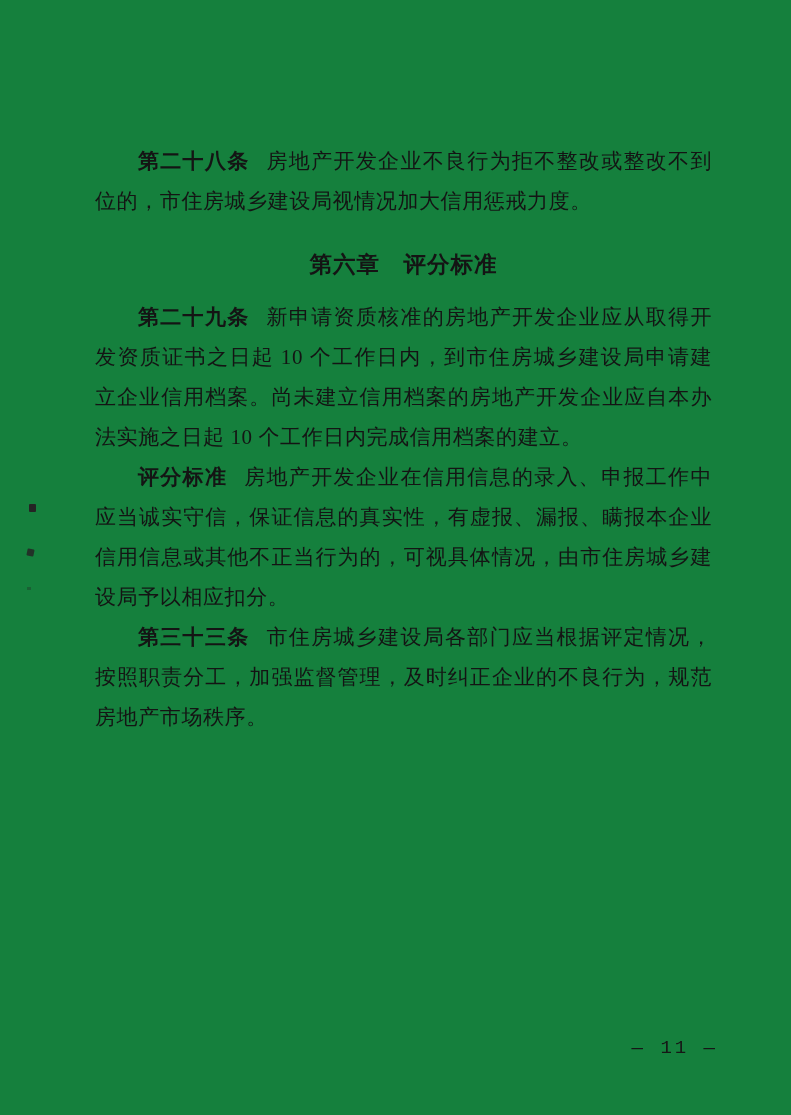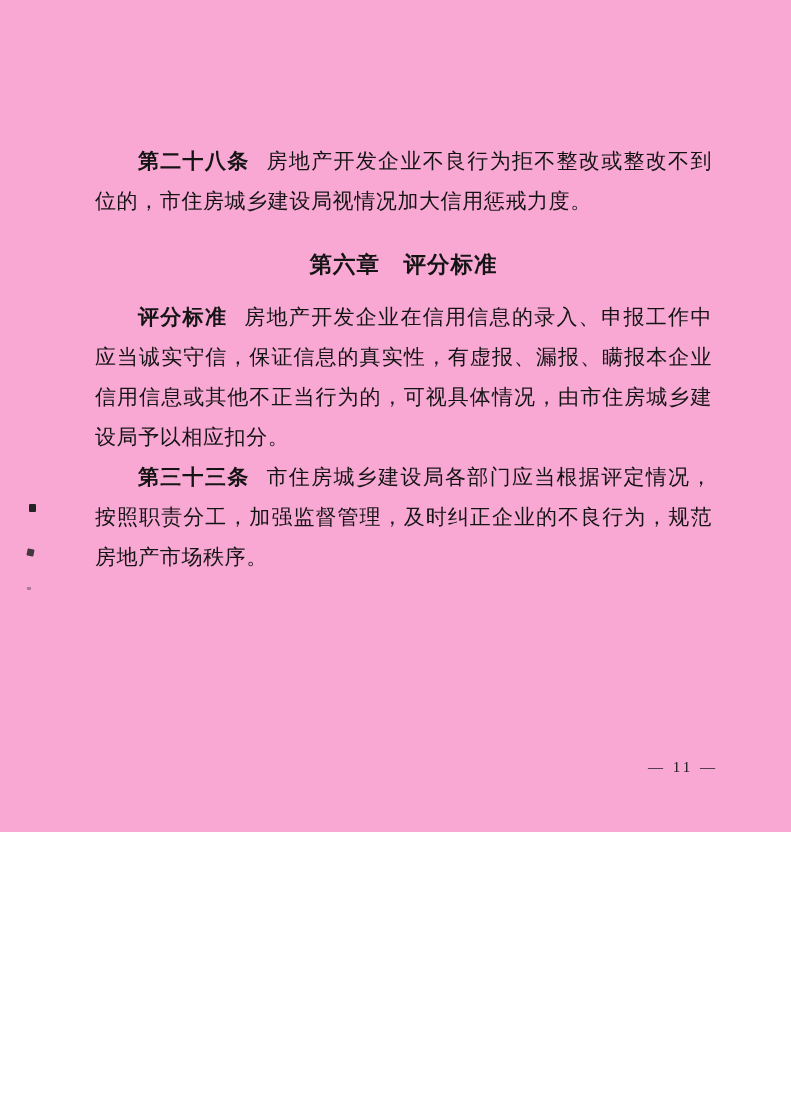--- a/index.html
+++ b/index.html
@@ -3,22 +3,22 @@
 <meta charset="utf-8">
 <style>
   html, body {
     margin: 0;
     padding: 0;
     background: #ffffff;
   }
   .doc-page {
     position: relative;
     width: 791px;
-    height: 832px;
-    background: #f9a8d4;
+    height: 1115px;
+    background: #15803d;
     overflow: hidden;
     font-family: "Liberation Serif", serif;
     color: #141414;
   }
   .content {
     position: absolute;
     left: 95px;
     top: 141px;
     width: 617px;
   }
@@ -42,24 +42,24 @@
     line-height: 40px;
     text-align: center;
     text-indent: 0;
     letter-spacing: 1px;
     margin: 24px 0 12px 0;
   }
   .page-number {
     position: absolute;
     right: 73px;
     bottom: 56px;
-    font-size: 15px;
+    font-size: 19px;
     letter-spacing: 3px;
     color: #161616;
-    font-family: Liberation Serif, serif;
+    font-family: Liberation Mono, monospace;
   }
   .ink-speck {
     position: absolute;
     background: #242424;
   }
   .speck-1 {
     left: 29px;
     top: 504px;
     width: 7px;
     height: 8px;
@@ -88,20 +88,23 @@
 <div class="doc-page">
 
   <div class="content">
 
     <p class="article">
       <span class="article-label">第二十八条</span><span>房地产开发企业不良行为拒不整改或整改不到位的，市住房城乡建设局视情况加大信用惩戒力度。</span>
     </p>
 
     <div class="chapter-heading">第六章　评分标准</div>
 
+    <p class="article">
+      <span class="article-label">第二十九条</span><span>新申请资质核准的房地产开发企业应从取得开发资质证书之日起 10 个工作日内，到市住房城乡建设局申请建立企业信用档案。尚未建立信用档案的房地产开发企业应自本办法实施之日起 10 个工作日内完成信用档案的建立。</span>
+    </p>
 
     <p class="article">
       <span class="article-label">评分标准</span><span>房地产开发企业在信用信息的录入、申报工作中应当诚实守信，保证信息的真实性，有虚报、漏报、瞒报本企业信用信息或其他不正当行为的，可视具体情况，由市住房城乡建设局予以相应扣分。</span>
     </p>
 
 
 
     <p class="article">
       <span class="article-label">第三十三条</span><span>市住房城乡建设局各部门应当根据评定情况，按照职责分工，加强监督管理，及时纠正企业的不良行为，规范房地产市场秩序。</span>
     </p>

